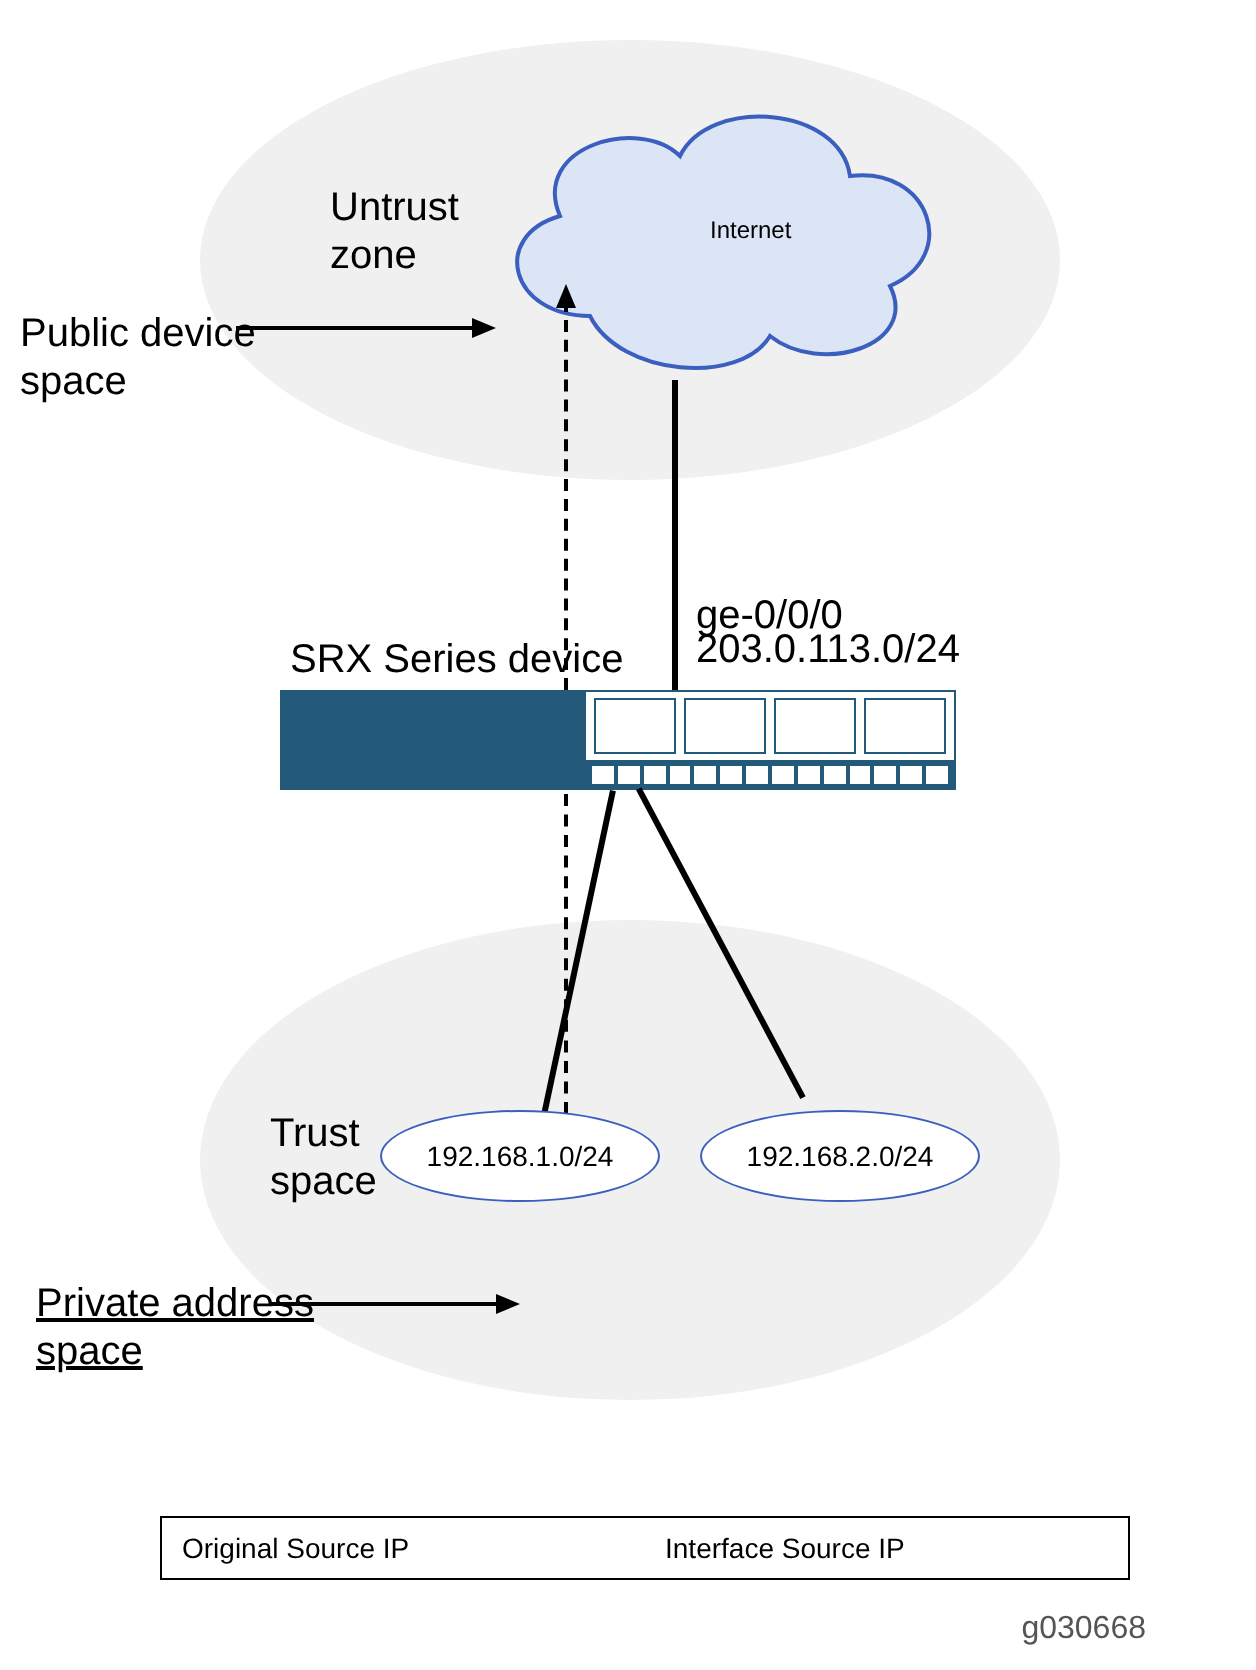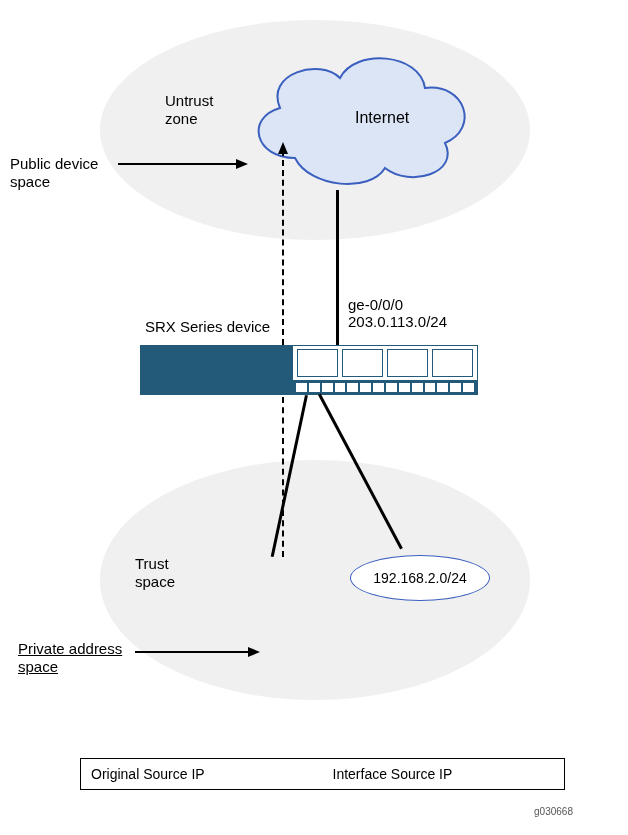--- a/index.html
+++ b/index.html
@@ -35,21 +35,21 @@
       height: 240px;
     }
     .cloud {
       position: absolute;
       left: 235px;
       top: 38px;
     }
     .cloud svg { display: block; }
     .label {
       position: absolute;
-      font-size: 15px;
+      font-size: 20px;
       line-height: 1.2;
       background: transparent;
     }
     .arrow-line {
       position: absolute;
       background: #000;
       height: 2px;
     }
     .arrow-head-right {
       position: absolute;
@@ -146,21 +146,21 @@
     }
     .table-row:last-child { border-bottom: none; }
     .table-cell {
       padding: 7px 10px;
       flex: 1;
     }
     .fig-id {
       position: absolute;
       right: 55px;
       top: 806px;
-      font-size: 10px;
+      font-size: 16px;
       color: #555;
     }
   </style>
 </head>
 <body>
 
 <div class="canvas">
 
   <div class="ellipse-zone zone-top"></div>
 
@@ -170,21 +170,21 @@
     <svg width="250" height="160" viewBox="0 0 250 160">
       <path d="M 60 120
                C 20 120, 10 80, 45 70
                C 30 35, 85 20, 105 40
                C 120 10, 185 15, 190 50
                C 230 45, 245 90, 210 105
                C 225 135, 175 150, 150 130
                C 135 155, 75 150, 60 120 Z" fill="#dbe5f5" stroke="#3a5fbf" stroke-width="2"></path>
     </svg>
   </div>
-  <div class="label" style="left:355px; top:108px; font-size:16px;">Internet</div>
+  <div class="label" style="left:355px; top:108px; font-size:12px;">Internet</div>
 
   <div class="label" style="left:165px; top:92px; white-space:pre;">Untrust
 zone</div>
 
   <div class="label" style="left:10px; top:155px; white-space:pre;">Public device
 space</div>
   <div class="arrow-line" style="left:118px; top:163px; width:120px;"></div>
   <div class="arrow-head-right" style="left:236px; top:159px;"></div>
 
   <div class="solid-line" style="left:336px; top:190px; width:3px; height:155px;"></div>
@@ -222,20 +222,23 @@
         <div class="port-bot"></div>
         <div class="port-bot"></div>
         <div class="port-bot"></div>
       </div>
     </div>
   </div>
 
   <div class="solid-line" style="left:305px; top:395px; width:3px; height:165px; transform:rotate(12deg);"></div>
   <div class="solid-line" style="left:318px; top:395px; width:3px; height:175px; transform:rotate(-28deg);"></div>
 
+  <div class="subnet-ellipse subnet1">
+    <span>192.168.1.0/24</span>
+  </div>
   <div class="subnet-ellipse subnet2">
     <span>192.168.2.0/24</span>
   </div>
 
   <div class="label" style="left:135px; top:555px; white-space:pre;">Trust
 space</div>
 
   <div class="label" style="left:18px; top:640px; white-space:pre;text-decoration:underline;">Private address
 space</div>
   <div class="arrow-line" style="left:135px; top:651px; width:115px;"></div>

